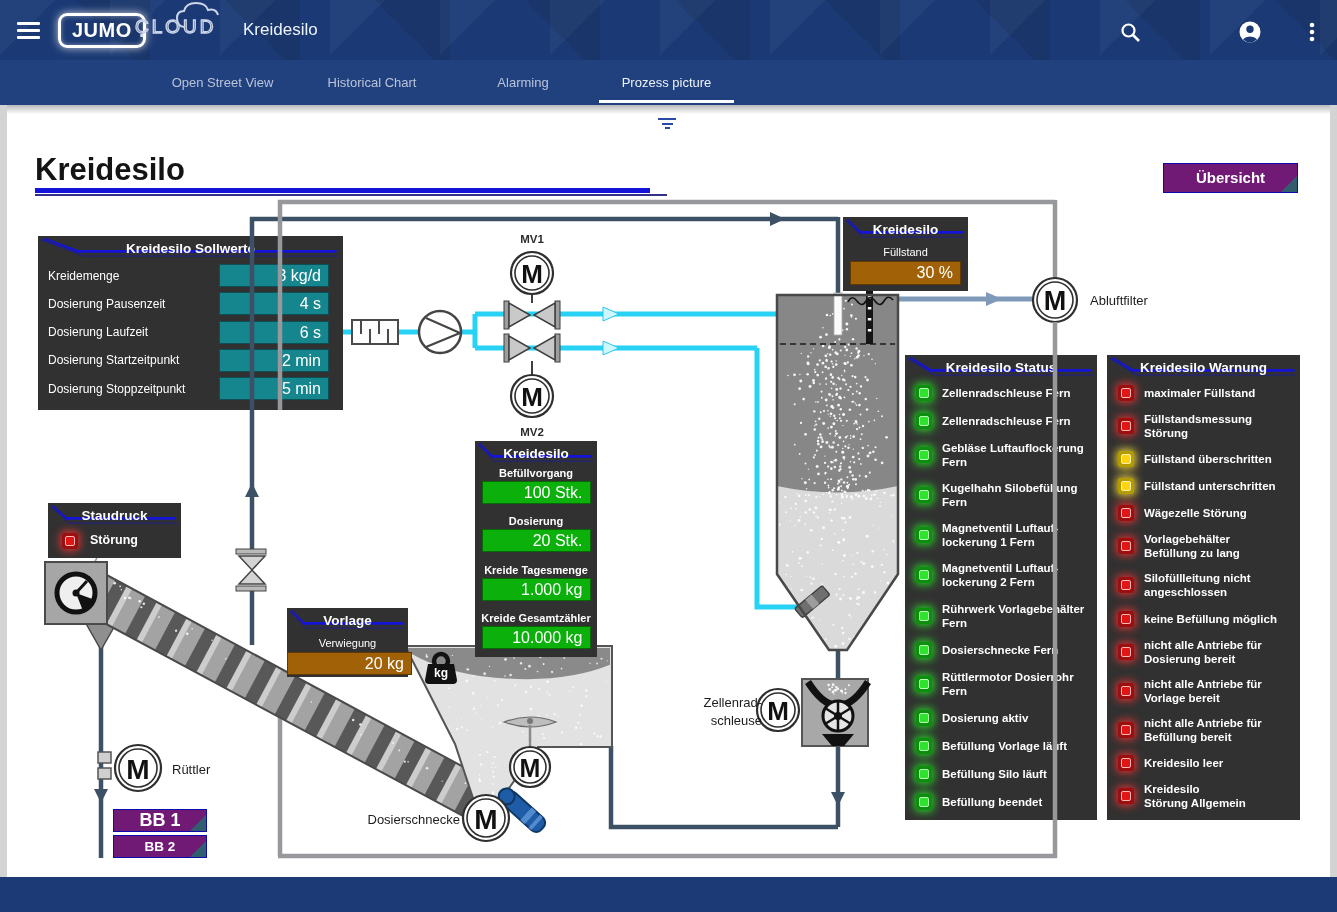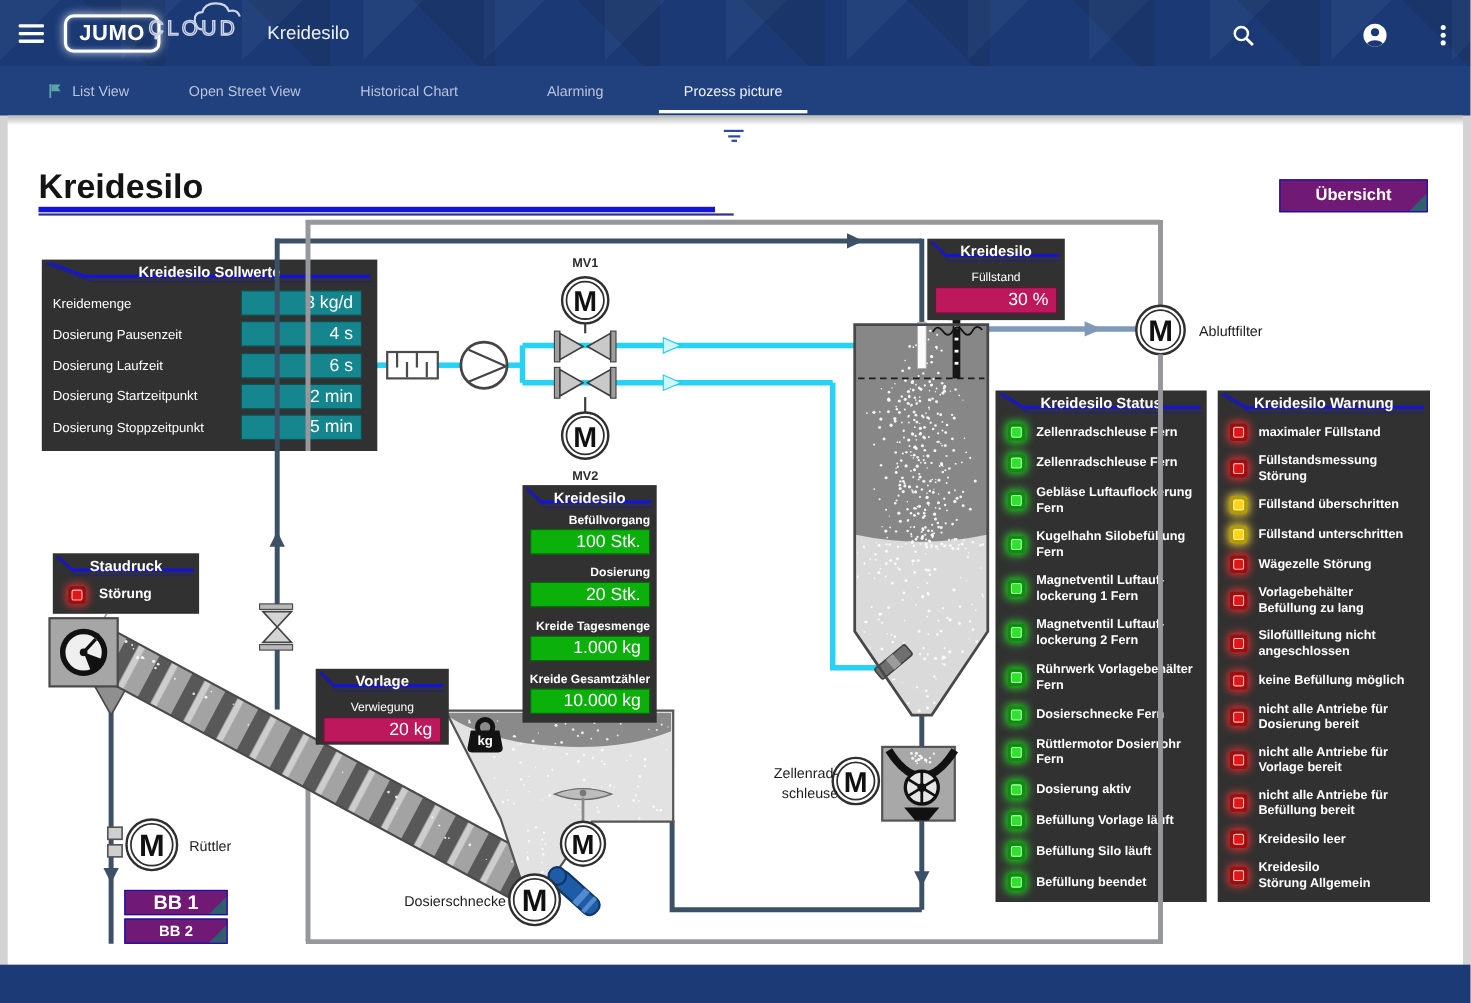--- a/index.html
+++ b/index.html
@@ -66,31 +66,31 @@
   #p-fuellstand{left:843px;top:217px;width:125px;height:74px}
   #p-staudruck{left:48px;top:503px;width:133px;height:55px}
   #p-vorlage{left:287px;top:608px;width:121px;height:69px}
   #p-status{left:905px;top:355px;width:192px;height:465px}
   #p-warnung{left:1107px;top:355px;width:193px;height:465px}
 
   .box{display:block;box-sizing:border-box;text-align:right;color:#fff;font-size:16px;
        padding-right:7px;border:1px solid rgba(0,0,0,.4)}
   .teal{background:#15868e}
   .green{background:#0bb00b}
-  .blue{background:#be185d}
+  .blue{background:#a16207}
 
   .sw-rows{position:absolute;top:28px;bottom:10px;left:10px;right:14px;display:flex;
            flex-direction:column;justify-content:space-between}
   .sw-row{display:flex;align-items:center;justify-content:space-between}
   .sw-label{font-size:12px;font-weight:400}
   .sw-row .box{width:110px;height:23px;line-height:21px;flex:none}
 
   .ct-rows{position:absolute;top:26px;bottom:8px;left:6px;right:6px;display:flex;
            flex-direction:column;justify-content:space-between}
-  .ct-label{font-size:11px;font-weight:700;text-align:right}
+  .ct-label{font-size:11px;font-weight:700;text-align:center}
   .ct-rows .box{width:109px;height:23px;line-height:21px;margin:2px auto 0}
 
   .mini-label{font-size:11px;font-weight:400;text-align:center;margin-top:2px}
   .mini-box{width:111px;height:24px;line-height:22px;margin:3px auto 0}
 
   .items{position:absolute;top:30px;bottom:10px;left:11px;right:5px;display:flex;
          flex-direction:column;justify-content:space-between}
   .st-item{display:flex;align-items:center;gap:10px}
   .st-label{font-size:11.5px;font-weight:700;white-space:pre-line;line-height:1.22}
   .sd-item{position:absolute;left:14px;top:30px;display:flex;align-items:center;gap:12px}
@@ -138,27 +138,20 @@
       <path d="M4.9,19.3 a8.8,6.6 0 0 1 14.2,0 A10.5,10.5 0 0 1 12,22.5 A10.5,10.5 0 0 1 4.9,19.3 Z" fill="#1b3a75"></path>
     </svg>
     <svg class="h-icon" style="left:1300px" viewBox="0 0 24 24">
       <circle cx="12" cy="5" r="2.3" fill="#fff"></circle>
         <circle cx="12" cy="12" r="2.3" fill="#fff"></circle>
         <circle cx="12" cy="19" r="2.3" fill="#fff"></circle>
     </svg>
   </div>
 
   <div id="nav">
-    <div class="tab" style="left:20px;width:120px">
-      <svg width="15" height="15" viewBox="0 0 16 16">
-        <rect x="2" y="1.5" width="1.8" height="13.5" fill="#5aa3ab"></rect>
-        <path d="M4,2 h9 l-2.6,3.2 2.6,3.2 h-9 z" fill="#5aa3ab"></path>
-      </svg>
-      <span>List View</span>
-    </div>
     <div class="tab" style="left:150px;width:145px">
         <span>Open Street View</span>
       </div>
     <div class="tab" style="left:303px;width:138px">
         <span>Historical Chart</span>
       </div>
     <div class="tab" style="left:460px;width:126px">
         <span>Alarming</span>
       </div>
     <div class="tab active" style="left:595px;width:143px">
@@ -1148,21 +1141,21 @@
 
   <div class="panel" id="p-vorlage">
     <div class="p-head">
       <svg class="accent" viewBox="0 0 120 20" preserveAspectRatio="none">
           <path d="M1,1 L14,14 L119,14" stroke="#1414d8" stroke-width="3" fill="none"></path>
           <path d="M1,1 L17,19 L120,19" stroke="#23237a" stroke-width="1.3" fill="none"></path>
         </svg>
       <span class="p-title">Vorlage</span>
     </div>
     <div class="mini-label">Verwiegung</div>
-    <div class="box blue mini-box" style="width:107px;height:23px;line-height:21px">20 kg</div>
+    <div class="box blue mini-box" style="width:125px;height:23px;line-height:21px">20 kg</div>
   </div>
 
   <div class="panel" id="p-status">
     <div class="p-head">
       <svg class="accent" viewBox="0 0 120 20" preserveAspectRatio="none">
           <path d="M1,1 L14,14 L119,14" stroke="#1414d8" stroke-width="3" fill="none"></path>
           <path d="M1,1 L17,19 L120,19" stroke="#23237a" stroke-width="1.3" fill="none"></path>
         </svg>
       <span class="p-title">Kreidesilo Status</span>
     </div>

